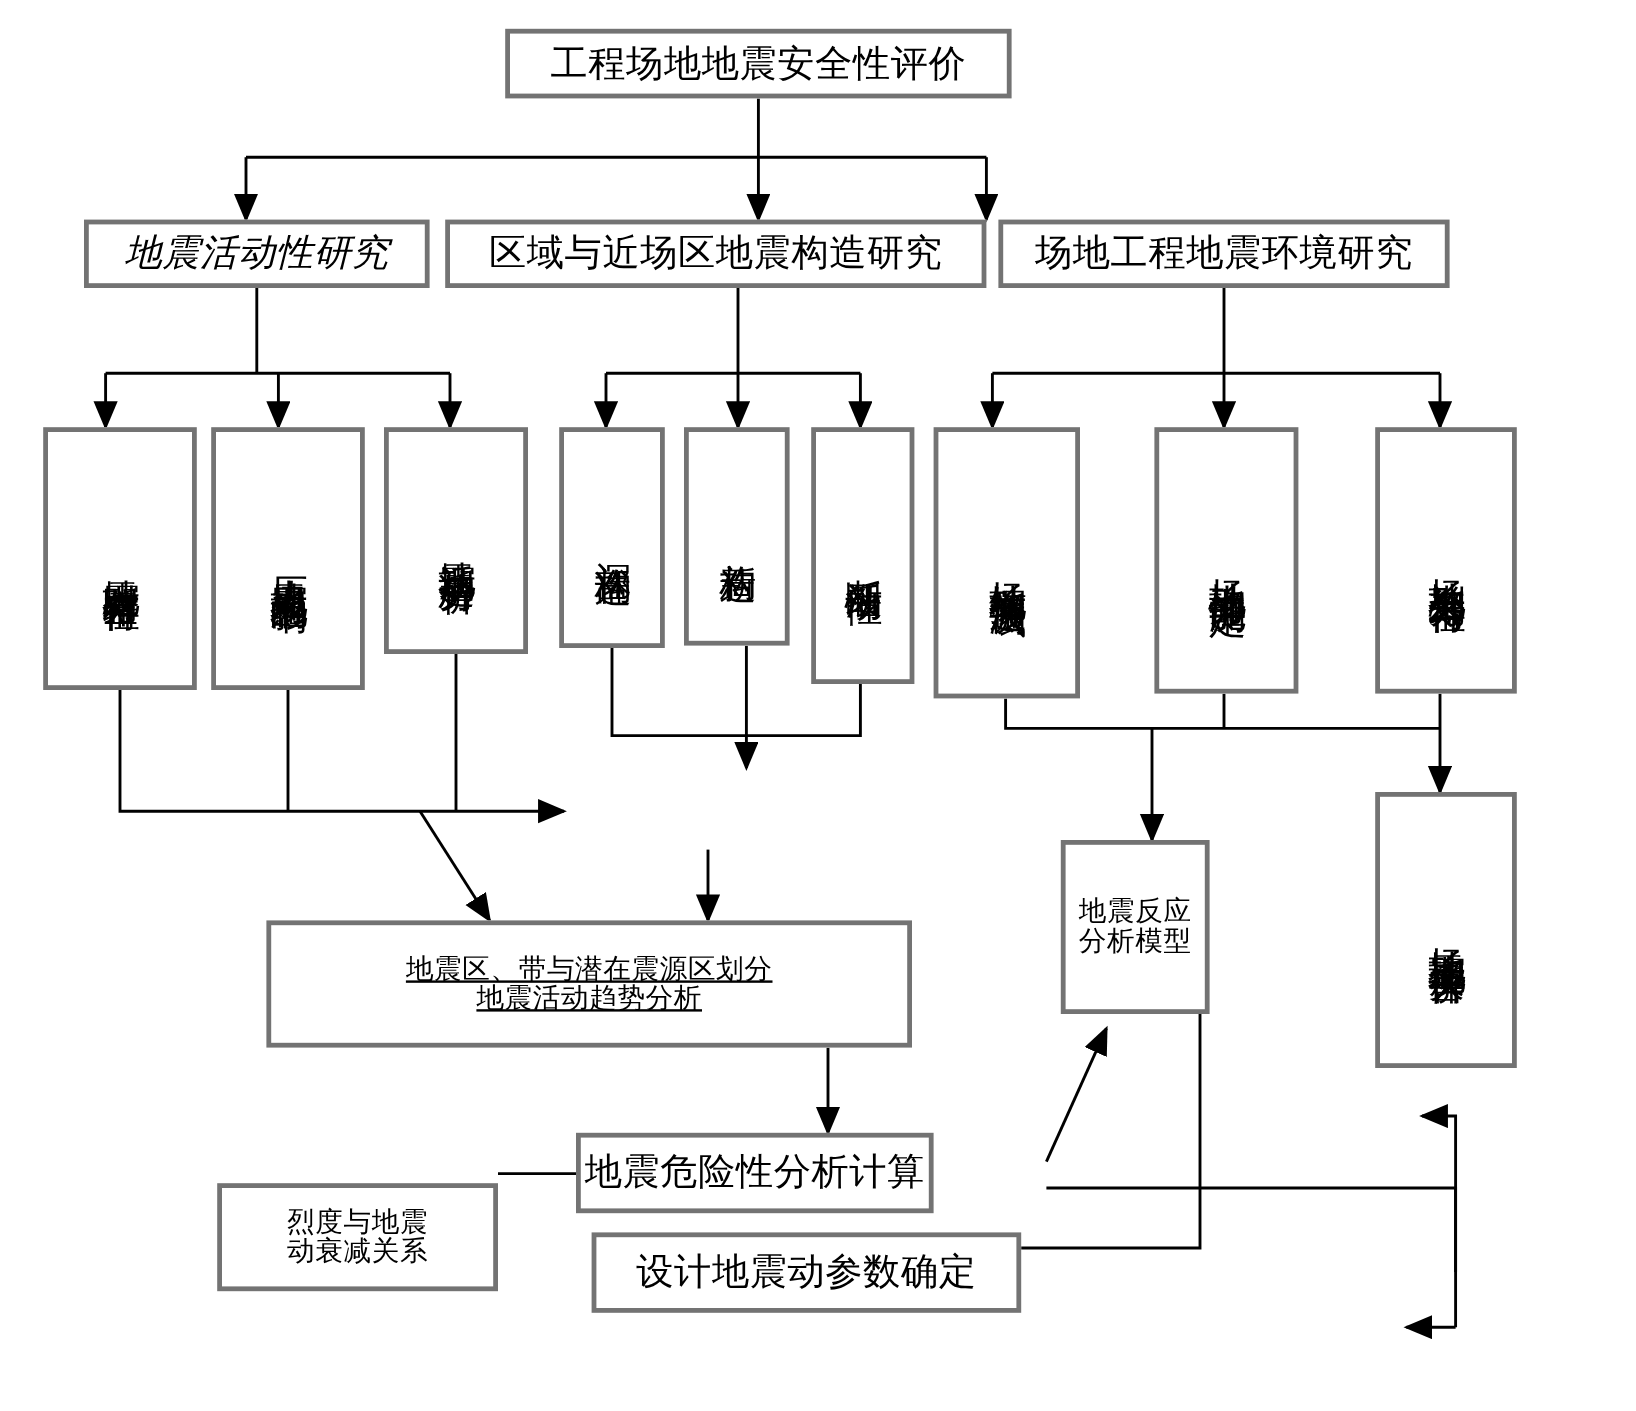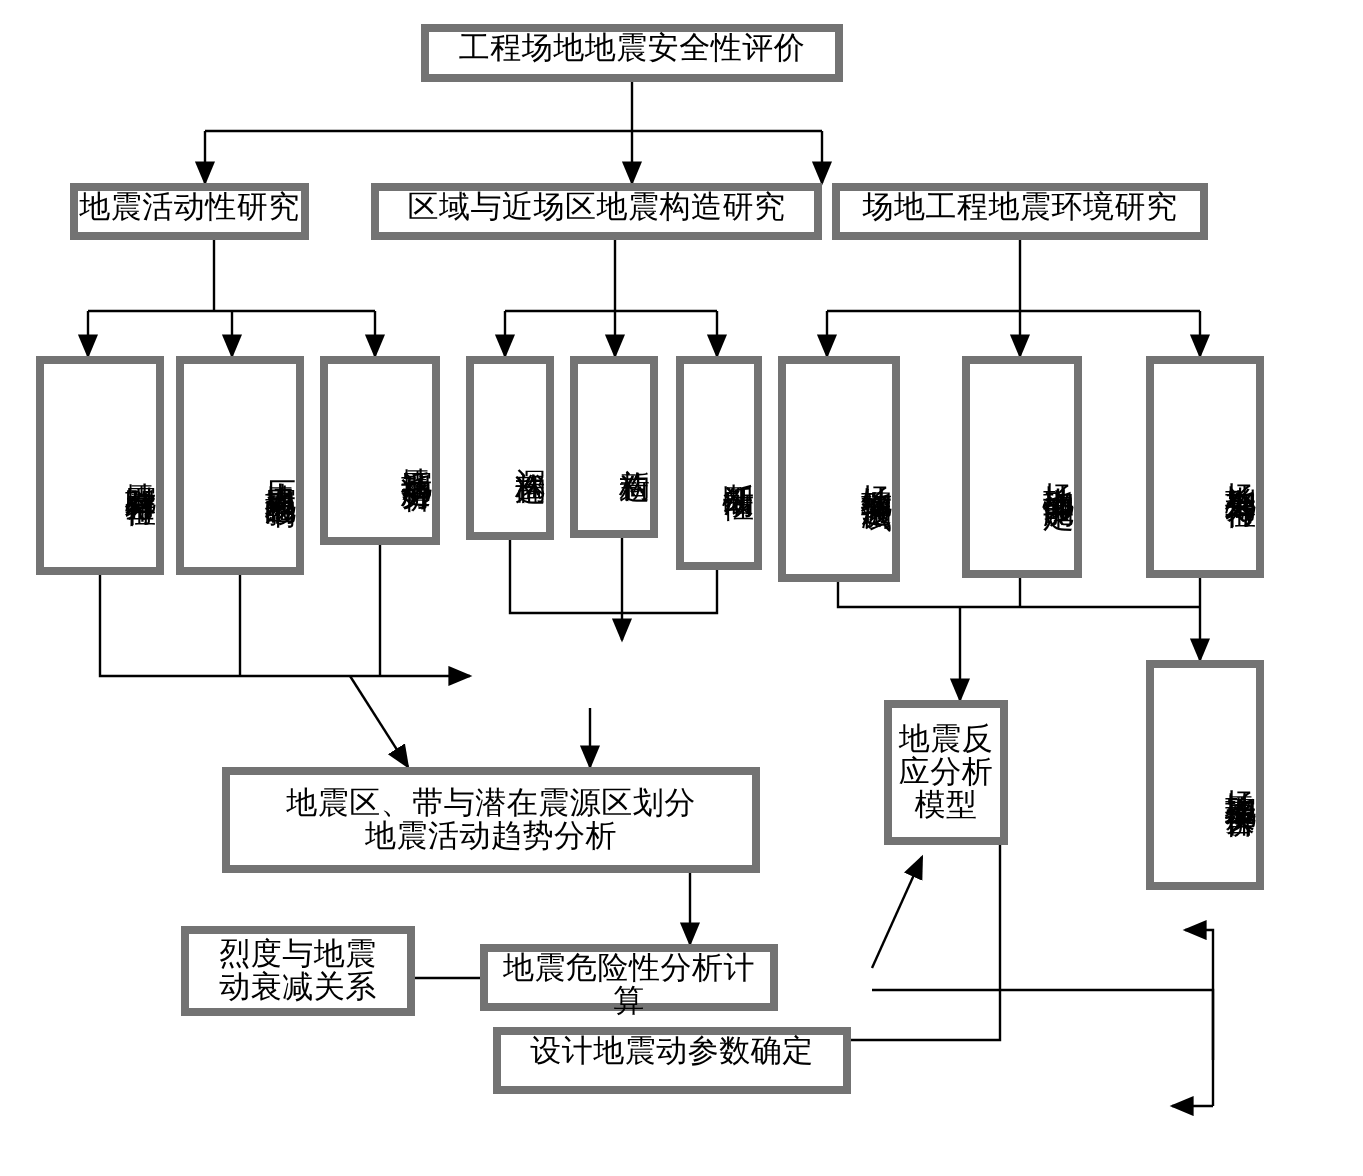--- a/index.html
+++ b/index.html
@@ -1,23 +1,23 @@
 <!DOCTYPE html>
 <html><head>
 <meta charset="utf-8">
 <style>
   html,body{margin:0;padding:0;background:#ffffff;}
   body{font-family:"Liberation Serif","DejaVu Serif",serif;color:#000;}
   #stage{position:relative;width:1363px;height:1176px;background:#fff;overflow:hidden;}
-  .node{position:absolute;border:8px solid #737373;background:#fff;box-sizing:border-box;
-        display:flex;justify-content:center;text-align:center;
+  .node{position:absolute;border:4px solid #737373;background:#fff;box-sizing:border-box;
+        display:flex;align-items:center;justify-content:center;text-align:center;
         line-height:1.06;letter-spacing:0.5px;}
   .node.h{font-size:31px;}
   .node.v{font-size:31px;writing-mode:vertical-rl;text-orientation:upright;letter-spacing:2px;}
-  .node.m{font-size:31px;}
+  .node.m{font-size:23px;}
   svg.wires{position:absolute;left:0;top:0;width:1363px;height:1176px;pointer-events:none;}
 </style>
 </head>
 <body>
 
 <div id="stage">
 
   <svg class="wires">
     <defs>
       <marker id="ah" markerWidth="11" markerHeight="11" refX="9" refY="4.2" orient="auto">
@@ -82,21 +82,21 @@
       <path d="M1213,1060 L1213,930 L1185,930" marker-end="url(#ah)"></path>
 
       <path d="M1213,1106 L1172,1106" marker-end="url(#ah)"></path>
     </g>
   </svg>
 
   <div class="node h" style="left:421px;top:24px;width:422px;height:58px;">
     <span>工程场地地震安全性评价</span>
   </div>
 
-  <div class="node h" style="left:70px;top:183px;width:239px;height:57px;">
+  <div class="node h" style="left:70px;top:183px;width:288px;height:57px;font-style:italic;">
     <span>地震活动性研究</span>
   </div>
   <div class="node h" style="left:371px;top:183px;width:451px;height:57px;">
     <span>区域与近场区地震构造研究</span>
   </div>
   <div class="node h" style="left:832px;top:183px;width:376px;height:57px;">
     <span>场地工程地震环境研究</span>
   </div>
 
   <div class="node v" style="left:36px;top:356px;width:128px;height:219px;">
@@ -123,34 +123,34 @@
     <span>场地钻探与波速测试</span>
   </div>
   <div class="node v" style="left:962px;top:356px;width:120px;height:222px;">
     <span>场地土动力性能测定</span>
   </div>
   <div class="node v" style="left:1146px;top:356px;width:118px;height:222px;">
     <span>场地类别划分与特征</span>
   </div>
 
 
-  <div class="node m" style="left:222px;top:767px;width:538px;height:106px;flex-direction:column;">
+  <div class="node m" style="left:222px;top:767px;width:538px;height:106px;flex-direction:column;text-decoration:underline;">
     <span>地震区、带与潜在震源区划分</span>
     <span>地震活动趋势分析</span>
   </div>
 
   <div class="node m" style="left:884px;top:700px;width:124px;height:145px;flex-direction:column;">
     <span style="writing-mode:horizontal-tb;">地震反应分析模型</span>
   </div>
 
   <div class="node v" style="left:1146px;top:660px;width:118px;height:230px;">
     <span>场地地震地质灾害评价</span>
   </div>
 
-  <div class="node m" style="left:181px;top:926px;width:234px;height:90px;flex-direction:column;">
+  <div class="node m" style="left:181px;top:986px;width:234px;height:90px;flex-direction:column;">
     <span>烈度与地震</span>
     <span>动衰减关系</span>
   </div>
 
   <div class="node h" style="left:480px;top:944px;width:298px;height:67px;">
     <span>地震危险性分析计算</span>
   </div>
 
   <div class="node h" style="left:493px;top:1027px;width:358px;height:67px;">
     <span>设计地震动参数确定</span>

